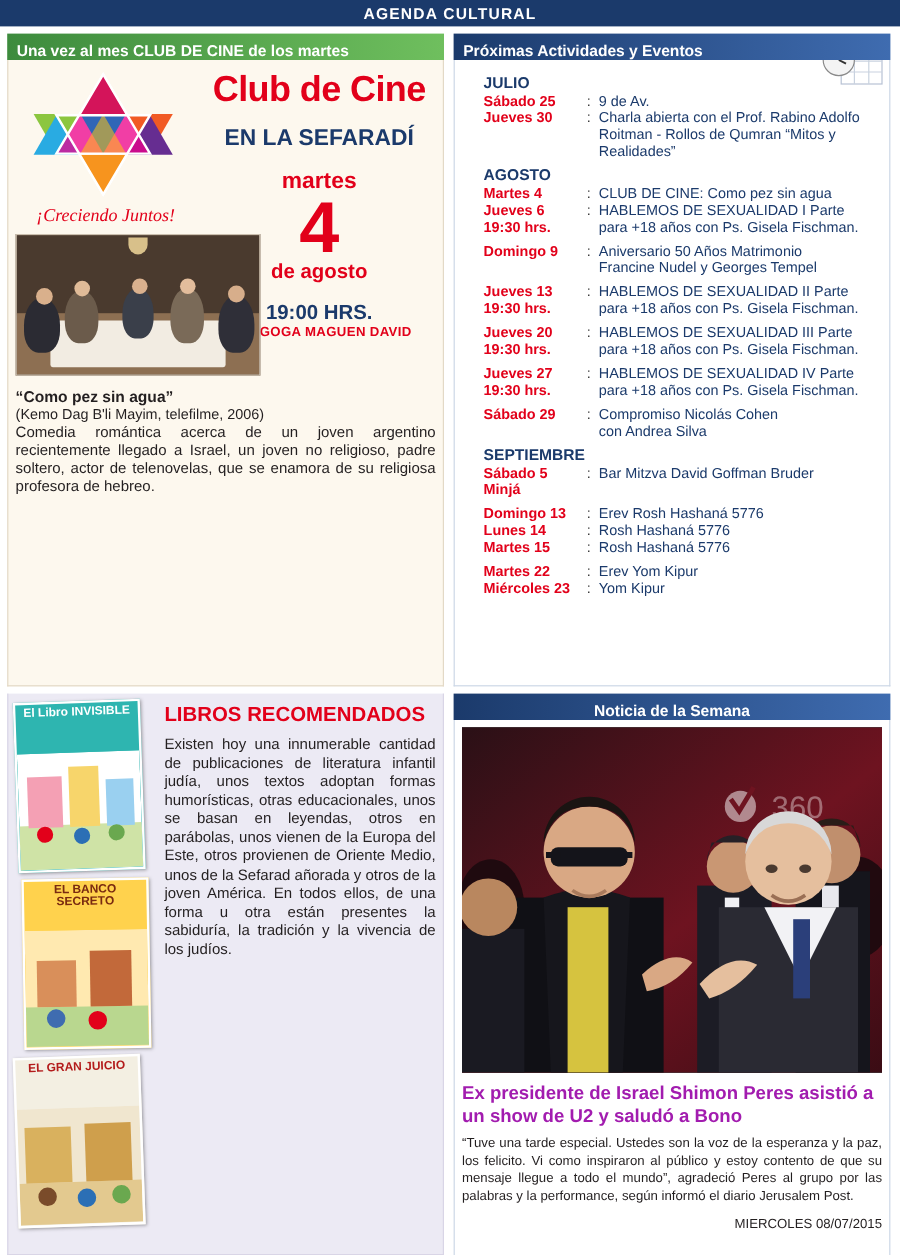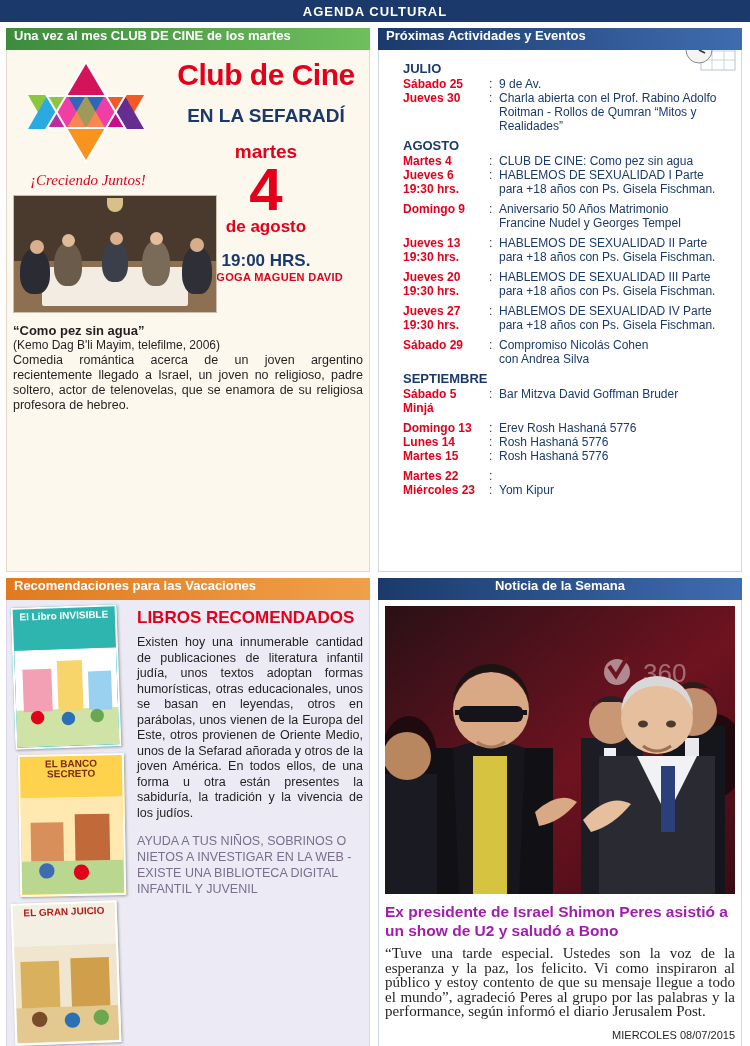--- a/index.html
+++ b/index.html
@@ -28,21 +28,21 @@
     display:flex;
     gap:8px;
     padding:6px 6px 0 6px;
   }
   .col-left { width:364px; }
   .col-right { width:364px; }
 
   
   .sect-head {
     height:22px;
-    display:flex; align-items:flex-start;
+    display:flex; align-items:flex-end;
     color:#ffffff; font-weight:bold; font-size:13px;
     padding-left:8px;
     position:relative;
   }
   .sect-head.green { background:linear-gradient(to right,#3d8b3d,#6fbf5e); }
   .sect-head.blue  { background:linear-gradient(to right,#1b3a6b,#3f6cb0); }
   .sect-head.orange{ background:linear-gradient(to right,#e07a1f,#f0a04a); }
   .sect-head.blue2 { background:linear-gradient(to right,#1b3a6b,#3f6cb0); justify-content:center; padding-left:0;}
 
   
@@ -138,21 +138,21 @@
     border:1px solid #cdd7e6; border-top:none;
     background:#ffffff; height:468px; padding:6px;
   }
   .news-photo {
     width:350px; height:288px; position:relative; overflow:hidden; background:#1a0d12;
   }
   .news-headline {
     color:#a21caf; font-weight:bold; font-size:15.5px; line-height:19px;
     margin-top:8px;
   }
-  .news-body { font-size:15px; line-height:14.5px; text-align:justify; margin-top:6px;font-family:Liberation Serif, serif; }
+  .news-body { font-size:11px; line-height:14.5px; text-align:justify; margin-top:6px; }
   .news-date { text-align:right; font-size:11px; color:#231f20; margin-top:10px; }
 
   .sep { height:6px; }
 </style>
 </head>
 <body>
 
 <div class="page">
 
   <div class="top-banner">
@@ -226,23 +226,20 @@
 
         <div class="synopsis">
           <div class="t">“Como pez sin agua”</div>
           <div class="k">(Kemo Dag B'li Mayim, telefilme, 2006)</div>
           <div>Comedia romántica acerca de un joven argentino recientemente llegado a Israel, un joven no religioso, padre soltero, actor de telenovelas, que se enamora de su religiosa profesora de hebreo.</div>
         </div>
       </div>
 
       <div class="sep"></div>
 
-      <div class="sect-head orange">
-        <span>Recomendaciones para las Vacaciones</span>
-      </div>
 
       <div class="rec-panel">
         <div class="books">
 
           <div class="book" style="left:0;top:0;background:#2eb5b0;transform:rotate(-2deg);">
             <div class="bt" style="color:#ffffff;">El Libro INVISIBLE</div>
             <svg class="bimg" viewBox="0 0 106 100" preserveAspectRatio="none">
               <rect x="0" y="0" width="106" height="100" fill="#ffffff"></rect>
               <rect x="0" y="62" width="106" height="38" fill="#cfe3a6"></rect>
               <rect x="8" y="20" width="30" height="44" fill="#f4a0b4"></rect>
@@ -276,21 +273,20 @@
               <circle cx="24" cy="76" r="8" fill="#7a4b2a"></circle>
               <circle cx="58" cy="78" r="8" fill="#2b6fb5"></circle>
               <circle cx="88" cy="76" r="8" fill="#6aa84f"></circle>
             </svg>
           </div>
         </div>
 
         <div class="rec-text">
           <div class="rec-h">LIBROS RECOMENDADOS</div>
           <div class="rec-p">Existen hoy una innumerable cantidad de publicaciones de literatura infantil judía, unos textos adoptan formas humorísticas, otras educacionales, unos se basan en leyendas, otros en parábolas, unos vienen de la Europa del Este, otros provienen de Oriente Medio, unos de la Sefarad añorada y otros de la joven América. En todos ellos, de una forma u otra están presentes la sabiduría, la tradición y la vivencia de los judíos.</div>
-          <div class="rec-cta">AYUDA A TUS NIÑOS, SOBRINOS O NIETOS A INVESTIGAR EN LA WEB - EXISTE UNA BIBLIOTECA DIGITAL INFANTIL Y JUVENIL</div>
         </div>
       </div>
     </div>
 
     <div class="col-right">
 
       <div class="sect-head blue">
         <span>Próximas Actividades y Eventos</span>
       </div>
 
@@ -397,20 +393,21 @@
           </div>
           <div class="ev-row">
             <div class="ev-date" style="white-space:pre-line;">Martes 15</div>
             <div class="ev-colon">:</div>
             <div class="ev-desc" style="white-space:pre-line;">Rosh Hashaná 5776</div>
           </div>
           <div class="ev-gap"></div>
           <div class="ev-row">
             <div class="ev-date" style="white-space:pre-line;">Martes 22</div>
             <div class="ev-colon">:</div>
+            <div class="ev-desc" style="white-space:pre-line;">Erev Yom Kipur</div>
           </div>
           <div class="ev-row">
             <div class="ev-date" style="white-space:pre-line;">Miércoles 23</div>
             <div class="ev-colon">:</div>
             <div class="ev-desc" style="white-space:pre-line;">Yom Kipur</div>
           </div>
         </div>
       </div>
 
       <div class="sep"></div>

